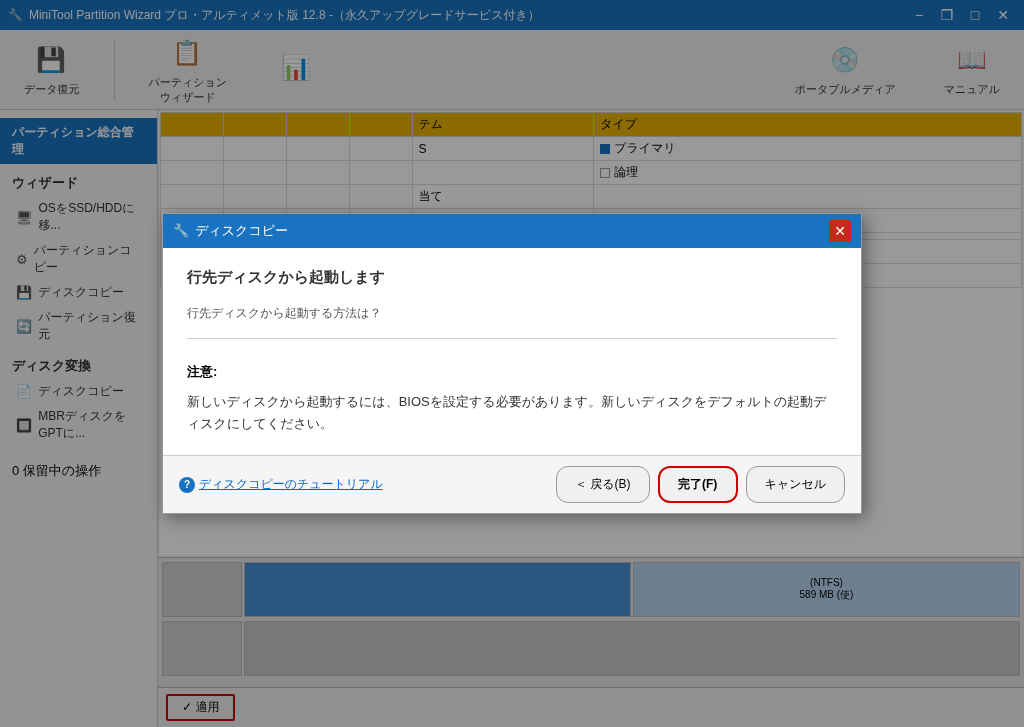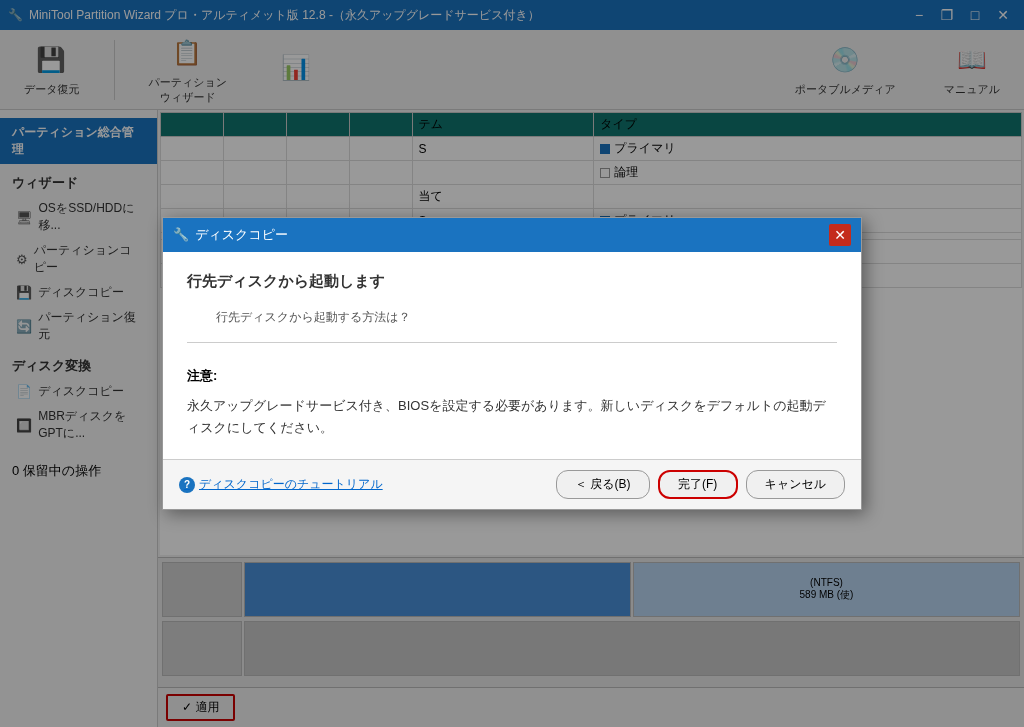--- a/index.html
+++ b/index.html
@@ -140,21 +140,21 @@
       background: white;
       overflow: auto;
       margin: 2px;
     }
     .disk-table table {
       width: 100%;
       border-collapse: collapse;
       font-size: 12px;
     }
     .disk-table th {
-      background: #0f766e;
+      background: #eab308;
       border: 1px solid #ccc;
       padding: 3px 6px;
       text-align: left;
       font-weight: normal;
     }
     .disk-table td {
       border: 1px solid #ddd;
       padding: 3px 6px;
     }
     .type-badge {
@@ -282,21 +282,20 @@
     .modal-heading {
       font-size: 15px;
       font-weight: bold;
       color: #333;
       margin-bottom: 18px;
     }
     .modal-subtitle {
       font-size: 12px;
       color: #555;
       margin-bottom: 16px;
-      margin-left: 29px;
     }
     .modal-divider {
       border: none;
       border-top: 1px solid #ccc;
       margin-bottom: 24px;
     }
     .modal-note-title {
       font-size: 13px;
       font-weight: bold;
       margin-bottom: 10px;
@@ -332,21 +331,22 @@
       font-size: 12px;
       border: 1px solid #999;
       background: #f0f0f0;
       cursor: pointer;
       border-radius: 12px;
       min-width: 80px;
     }
     .modal-btn-primary {
       border: 2px solid #cc0000;
       background: #f0f0f0;
-      padding: 0 18px;
+      padding: 8px 18px;
+      font-weight: bold;
     }
   </style>
 </head>
 <body>
 
 <div class="title-bar">
   <div class="title-bar-left">
     <span>🔧</span>
     <span>MiniTool Partition Wizard プロ・アルティメット版 12.8 -（永久アップグレードサービス付き）</span>
   </div>
@@ -549,21 +549,21 @@
         <span>ディスクコピー</span>
       </div>
       <button class="modal-close-btn">✕</button>
     </div>
 
     <div class="modal-body">
       <div class="modal-heading">行先ディスクから起動します</div>
       <div class="modal-subtitle">行先ディスクから起動する方法は？</div>
       <hr class="modal-divider">
       <div class="modal-note-title">注意:</div>
-      <div class="modal-note-text">永久アップグレードサービス付き、BIOSを設定する必要があります。新しいディスクをデフォルトの起動ディスクにしてください。</div>
+      <div class="modal-note-text">新しいディスクから起動するには、BIOSを設定する必要があります。新しいディスクをデフォルトの起動ディスクにしてください。</div>
     </div>
 
     <div class="modal-footer">
       <a class="modal-link">
         <span style="background:#1a73c0;color:white;border-radius:50%;width:16px;height:16px;display:inline-flex;align-items:center;justify-content:center;font-size:10px;font-weight:bold;">?</span>
         <span>ディスクコピーのチュートリアル</span>
       </a>
       <div class="modal-buttons">
         <button class="modal-btn">＜ 戻る(B)</button>
         <button class="modal-btn modal-btn-primary">完了(F)</button>

